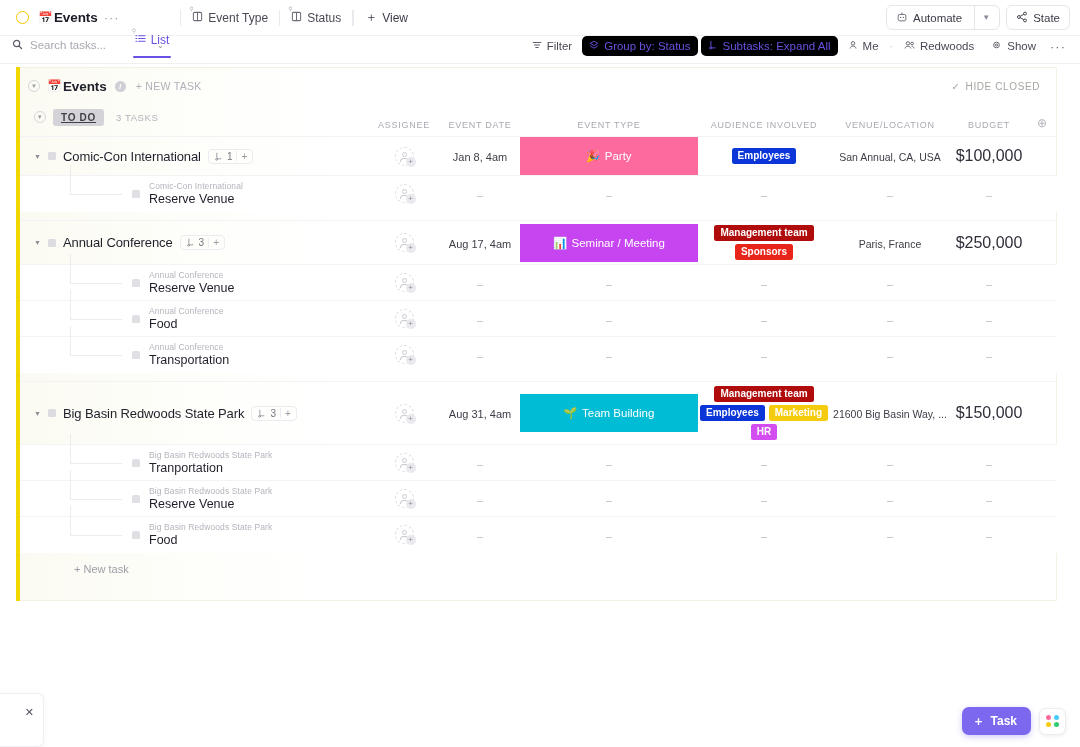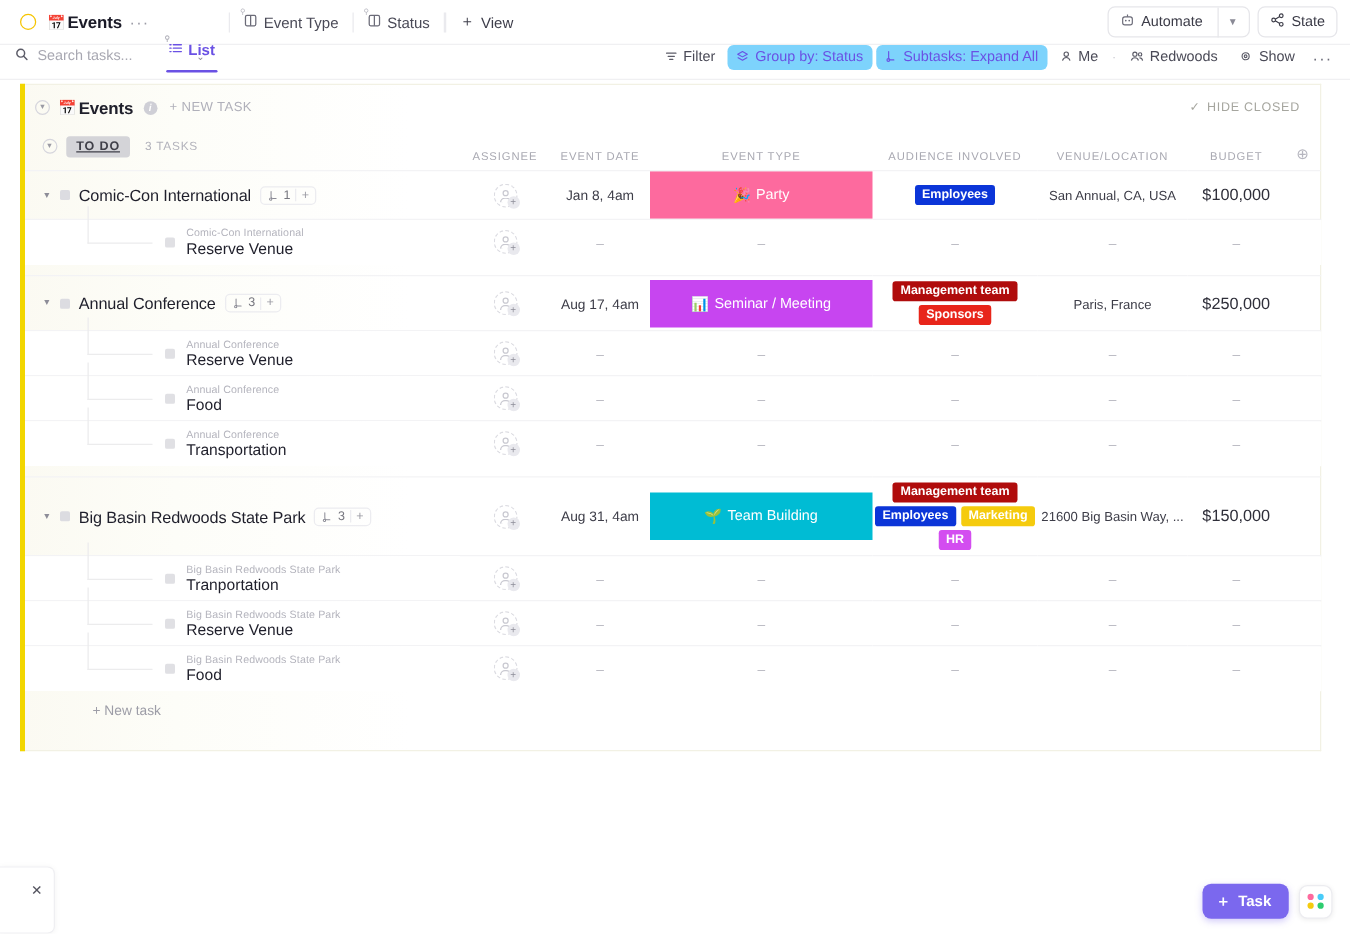--- a/index.html
+++ b/index.html
@@ -28,21 +28,21 @@
   .viewtabs { display: flex; align-items: center; height: 36px; }
   .vtab {
     display: flex; align-items: center; gap: 5px;
     padding: 0 11px; height: 36px; font-size: 12px; color: #4a4a57;
     position: relative; cursor: pointer;
   }
   .vtab .vico { position: relative; display: inline-block; }
   .vtab .pin {
     position: absolute; top: -6px; left: -3px; font-size: 6px; color: #b4b4bd;
   }
-  .vtab.active { color: #6a51e4; font-weight: 700; margin-top: 44px; }
+  .vtab.active { color: #6a51e4; font-weight: 400; margin-top: 44px; }
   .vtab.active::after {
     content: ""; position: absolute; left: 9px; right: 9px; bottom: 0;
     height: 2px; background: #6a51e4; border-radius: 1px;
   }
   .vsep { width: 1px; height: 16px; background: #eaeaee; }
   .plusview { color: #3d3d4a; }
   .top-right { margin-left: auto; display: flex; align-items: center; gap: 6px; }
   .btn-outline {
     display: flex; align-items: center; gap: 5px; height: 25px;
     border: 1px solid #e6e6ea; border-radius: 6px; background: #fff;
@@ -60,21 +60,21 @@
   .search-wrap input {
     border: 0; outline: 0; font-size: 11.5px; font-family: inherit;
     color: #3b3b47; width: 120px; background: transparent;
   }
   .search-wrap input::placeholder { color: #a8a8b2; }
   .fbar-right { margin-left: auto; display: flex; align-items: center; gap: 3px; }
   .fchip {
     display: flex; align-items: center; gap: 5px; height: 20px; padding: 0 7px;
     border-radius: 5px; font-size: 11.5px; color: #4a4a57; cursor: pointer;
   }
-  .fchip.violet { background: #7dd3fc; color: #6a51e4; }
+  .fchip.violet { background: #000000; color: #6a51e4; }
   .fchip .mini { font-size: 10px; }
   .dot-sep { color: #c9c9d1; font-size: 10px; padding: 0 1px; }
   .ellipsis-btn { color: #6b6b78; font-size: 13px; letter-spacing: 1px; padding: 0 4px; cursor: pointer; }
 
   
   .canvas { position: relative; height: 683px; background: #fff; }
   .panel {
     position: absolute; left: 16px; top: 3px; width: 1041px; height: 534px;
     background: linear-gradient(90deg,#fbfaf2 0%, #fdfdf8 12%, #ffffff 30%, #ffffff 100%);
     border: 1px solid #f2f1e4; border-left: none;
@@ -176,21 +176,21 @@
     gap: 4px; font-size: 11.5px; color: #fff;
   }
 
   .tags { display: flex; flex-direction: column; align-items: center; gap: 3px; padding: 4px 0; }
   .tagrow { display: flex; gap: 4px; justify-content: center; }
   .tag {
     font-size: 10px; font-weight: 600; color: #fff; padding: 2px 6px 3px;
     border-radius: 2.5px; line-height: 1.1; white-space: nowrap;
   }
   .venue-txt { font-size: 10.5px; color: #3d3d48; }
-  .budget-txt { font-size: 13px; color: #2f2f3a; font-weight: 400; }
+  .budget-txt { font-size: 16px; color: #2f2f3a; font-weight: 400; }
 
   .newtask-foot { padding: 10px 0 0 58px; font-size: 11px; color: #9d9da7; cursor: pointer; }
 
   
   .toast-card {
     position: absolute; left: 0; bottom: 0; width: 44px; height: 54px;
     background: #fff; border: 1px solid #efeff2; border-left: none;
     border-radius: 0 6px 6px 0; box-shadow: 0 1px 5px rgba(0,0,0,.05);
   }
   .toast-x { position: absolute; right: 9px; top: 12px; font-size: 11px; color: #54545f; cursor: pointer; }

